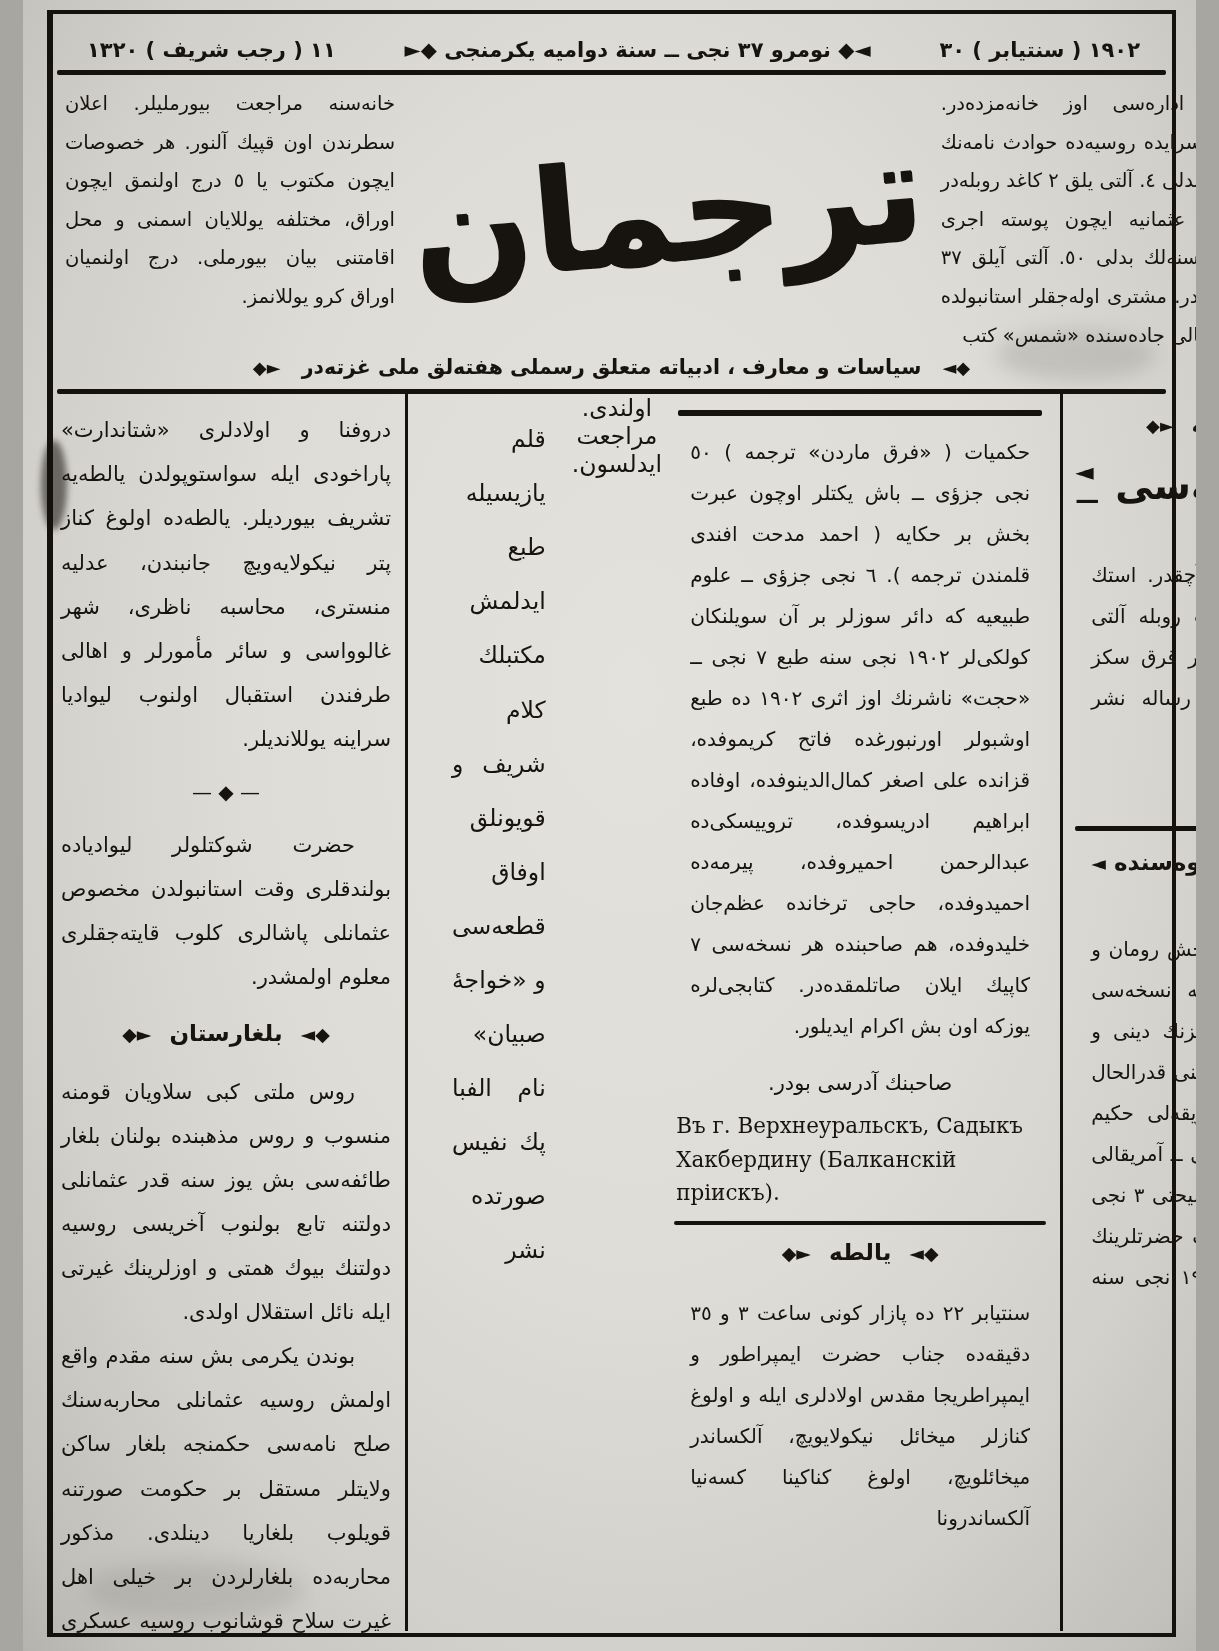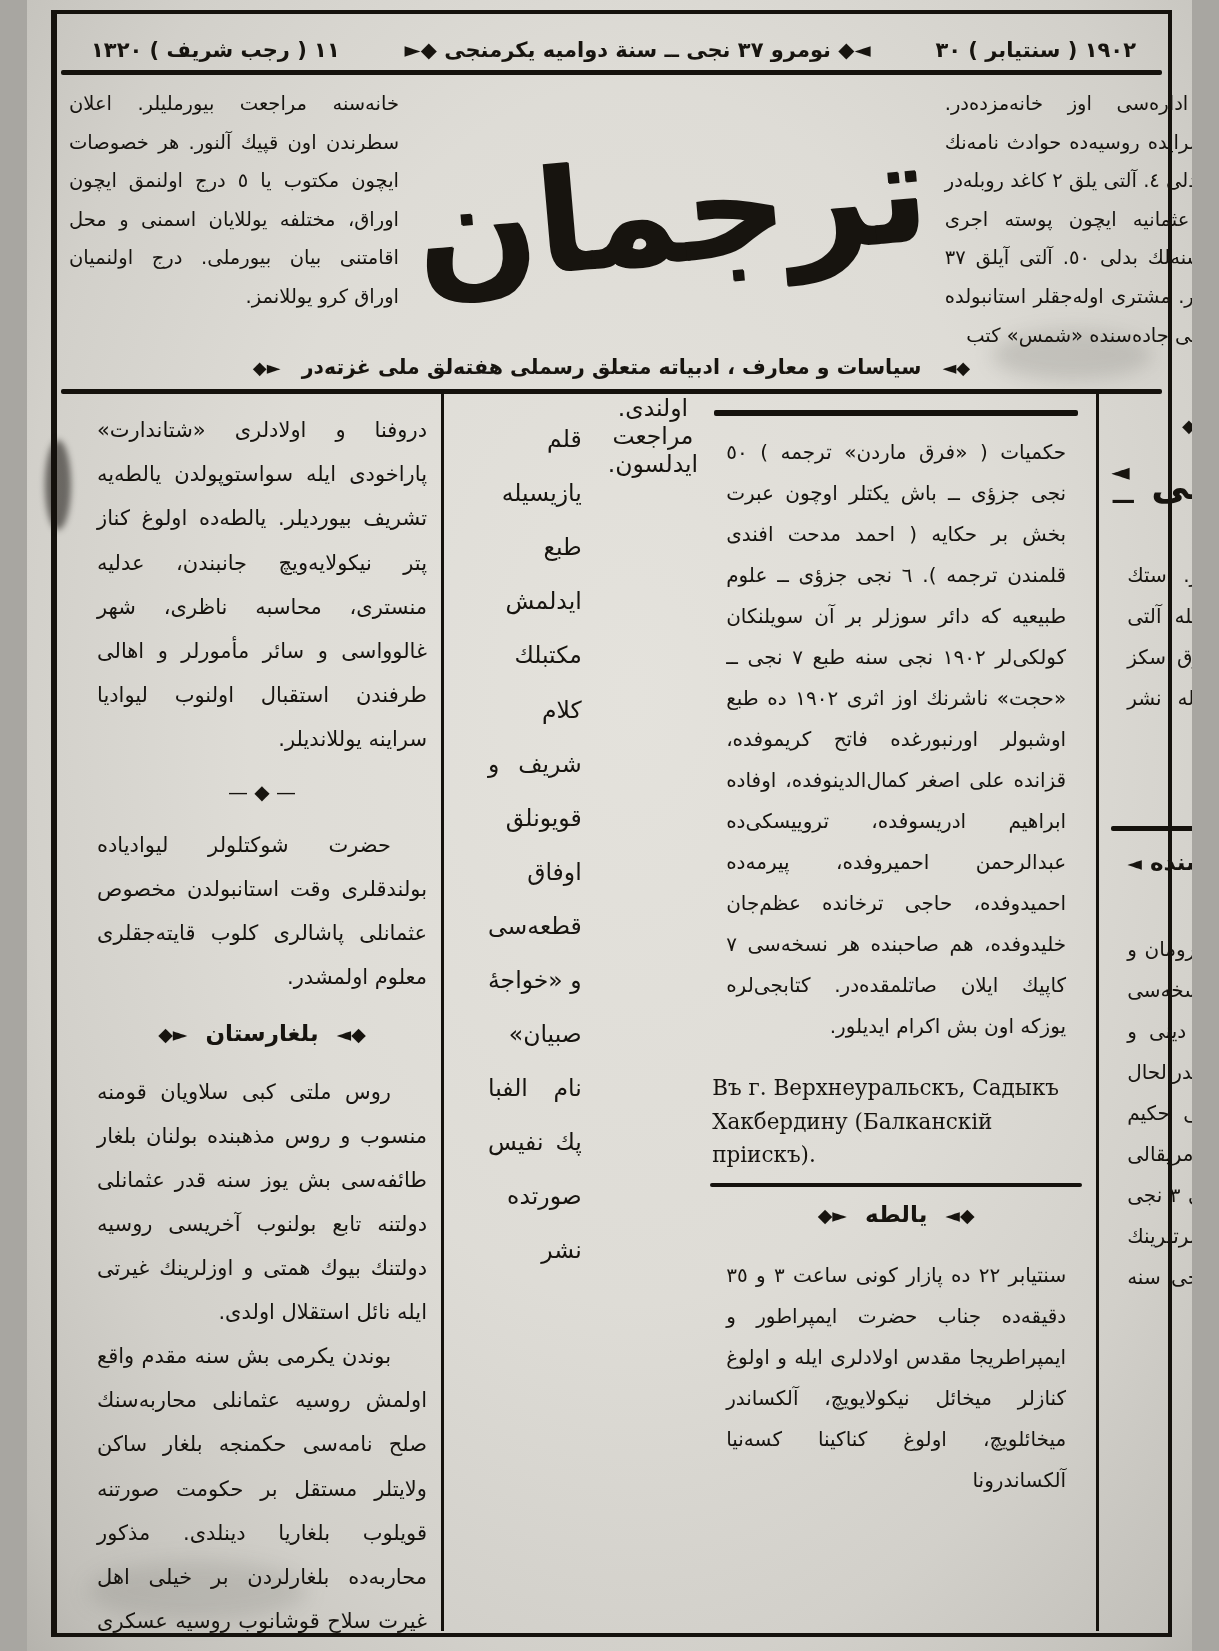--- a/index.html
+++ b/index.html
@@ -2,20 +2,21 @@
 <html lang="ar"><head>
 <meta charset="utf-8">
 <style>
   html,body { margin:0; padding:0; background:#a8a6a1; }
   .page {
     position:relative; width:1165px; height:1651px; margin:0 auto;
     background: radial-gradient(ellipse at 52% 42%, #e4e2dc 0%, #dedcd6 45%, #d2d0ca 72%, #c2c0ba 92%, #b5b3ad 100%);
     color:#17140f;
     font-family:"DejaVu Sans", sans-serif;
     overflow:hidden;
+    padding-left:8px;
   }
   .frame {
     position:absolute; top:10px; left:24px; right:20px; bottom:14px;
     border:4px solid #15120d; border-left-width:6px;
     pointer-events:none;
   }
   .stain { position:absolute; border-radius:50%; pointer-events:none; }
   .stain.s1 { left:18px; top:440px; width:26px; height:90px; background:rgba(20,17,12,.55); filter:blur(3px); }
   .stain.s2 { right:40px; top:330px; width:160px; height:50px; background:rgba(90,88,82,.18); filter:blur(9px); }
   .stain.s3 { left:60px; bottom:30px; width:220px; height:60px; background:rgba(95,92,86,.16); filter:blur(10px); }
@@ -40,21 +41,21 @@
     display:inline-block; font-size:142px; font-weight:bold; line-height:1.25;
     transform:rotate(-5deg) translateY(-8px);
     text-shadow:1px 1px 0 #17140f;
   }
   .subtitle-row { text-align:center; font-size:20.5px; font-weight:bold; padding:0 0 10px; direction:rtl; }
   .subtitle-row .orn { font-size:18px; margin:0 14px; }
 
   
   .main { flex:1; display:flex; min-height:0; }
   .vrule { width:3px; background:#15120d; }
-  .col-left { width:330px; padding:14px 14px 0 4px; direction:rtl; font-size:21px; line-height:2.1;margin-left:32px; }
+  .col-left { width:330px; padding:14px 14px 0 4px; direction:rtl; font-size:21px; line-height:2.1; }
   .col-left p { margin:0; text-align:justify; }
   .col-left p.indent { text-indent:36px; }
   .divider-orn { text-align:center; font-size:20px; padding:10px 0; }
   .section-head { text-align:center; font-size:23px; font-weight:bold; padding:10px 0 12px; direction:rtl; }
   .section-head .orn { font-size:19px; margin:0 10px; }
 
   .right-region { flex:1; display:flex; flex-direction:row; min-width:0; }
   .announcement { padding:18px 26px 4px 44px; font-size:23.5px; line-height:2.3; direction:rtl; text-align:justify; }
   .announcement-closing { text-align:center; font-size:23.5px; direction:rtl; padding:0 0 16px; }
 
@@ -138,20 +139,21 @@
       <div class="right-region">
         <div class="announcement">قلم يازيسيله طبع ايدلمش مكتبلك كلام شريف و قويونلق اوفاق قطعه‌سى و «خواجهٔ صبيان» نام الفبا پك نفيس صورتده نشر</div>
         <div class="announcement-closing">اولندى. مراجعت ايدلسون.</div>
         <div class="rule"></div>
 
         <div class="inner">
 
           <div class="col-middle">
             <div class="bar"></div>
             <p class="para">حكميات ( «فرق ماردن» ترجمه ) ٥٠ نجى جزؤى ــ باش يكتلر اوچون عبرت بخش بر حكايه ( احمد مدحت افندى قلمندن ترجمه ). ٦ نجى جزؤى ــ علوم طبيعيه كه دائر سوزلر بر آن سويلنكان كولكى‌لر ١٩٠٢ نجى سنه طبع ٧ نجى ــ «حجت» ناشرنك اوز اثرى ١٩٠٢ ده طبع اوشبولر اورنبورغده فاتح كريموفده، قزانده على اصغر كمال‌الدينوفده، اوفاده ابراهيم ادريسوفده، تروييسكى‌ده عبدالرحمن احميروفده، پيرمه‌ده احميدوفده، حاجى ترخانده عظم‌جان خليدوفده، هم صاحبنده هر نسخه‌سى ٧ كاپيك ايلان صاتلمقده‌در. كتابجى‌لره يوزكه اون بش اكرام ايديلور.</p>
+            <div class="address-intro">صاحبنك آدرسى بودر.</div>
             <div class="cyrillic">Въ г. Верхнеуральскъ, Садыкъ Хакбердину (Балканскій пріискъ).</div>
             <div class="mid-rule"></div>
             <div class="section-head">
               <span class="orn">◄◆</span>
               <span>يالطه</span>
               <span class="orn">◆►</span>
             </div>
             <p class="para">سنتيابر ٢٢ ده پازار كونى ساعت ٣ و ٣٥ دقيقه‌ده جناب حضرت ايمپراطور و ايمپراطريجا مقدس اولادلرى ايله و اولوغ كنازلر ميخائل نيكولايويچ، آلكساندر ميخائلويچ، اولوغ كناكينا كسه‌نيا آلكساندرونا</p>
           </div>
 

